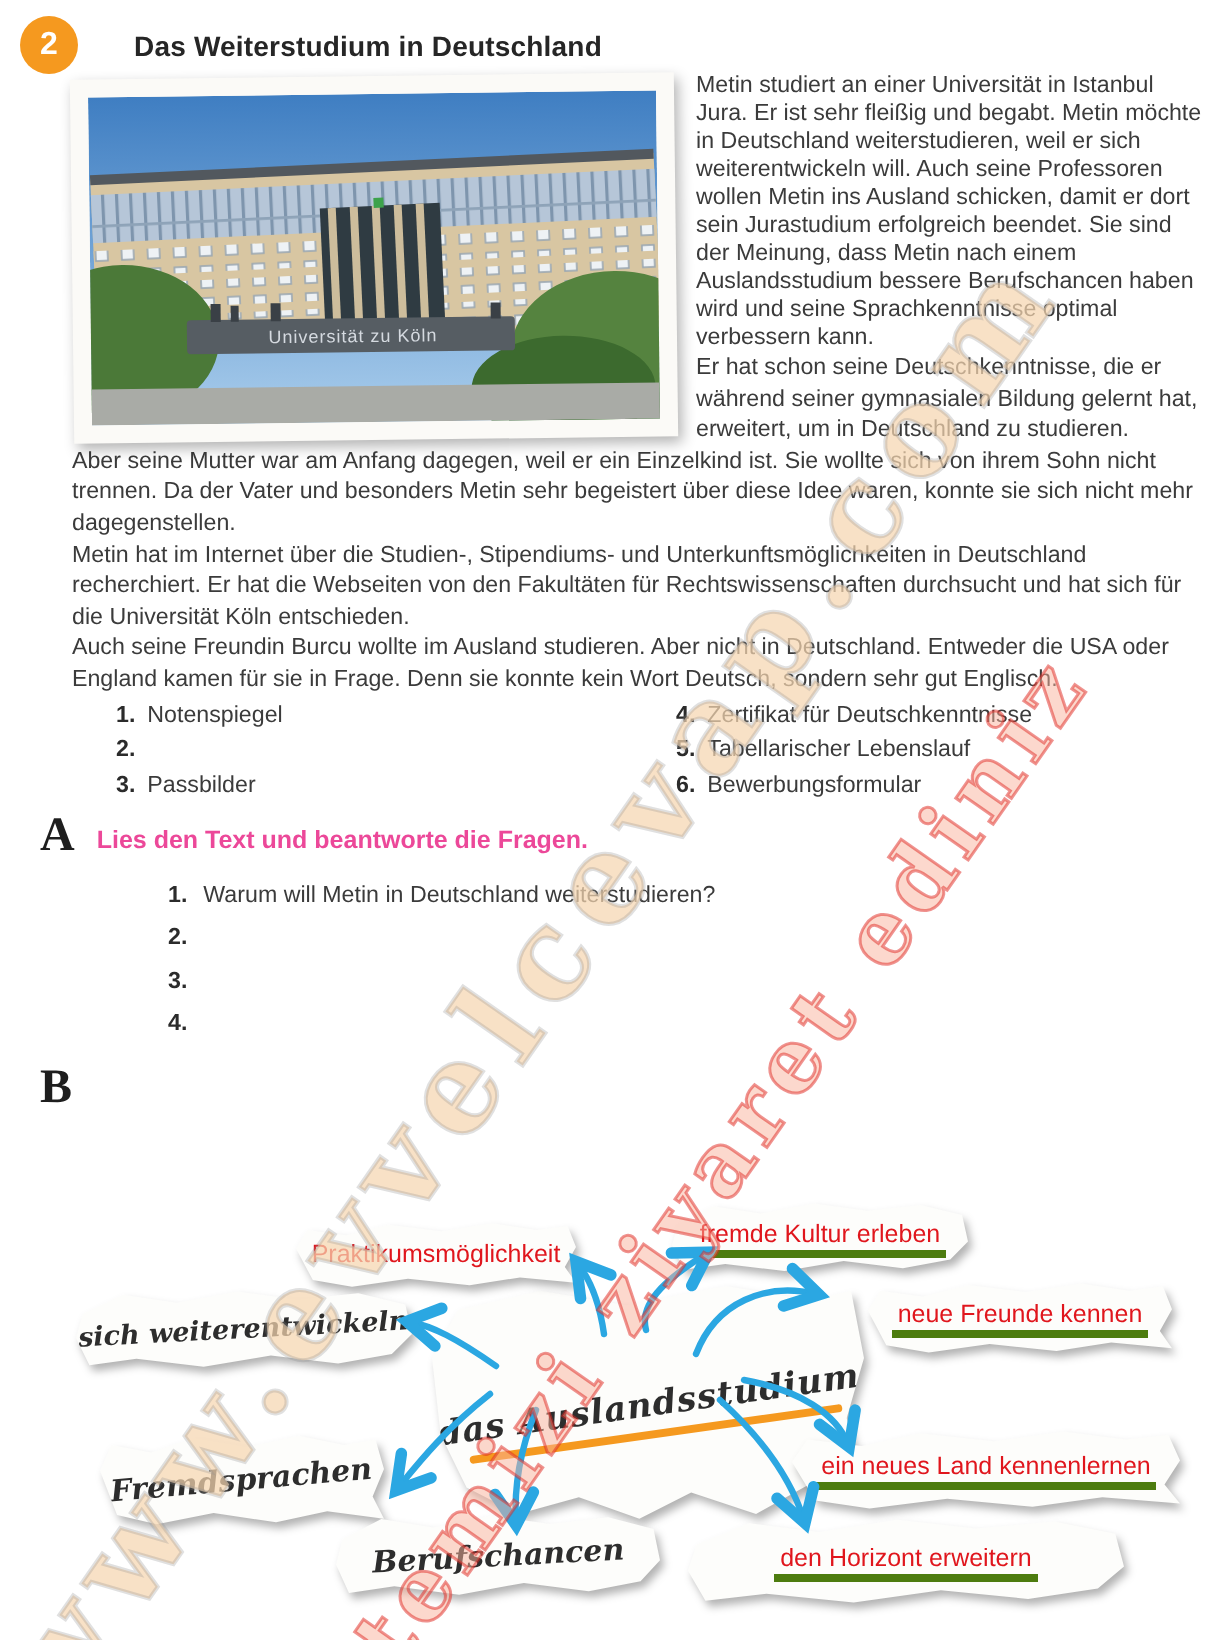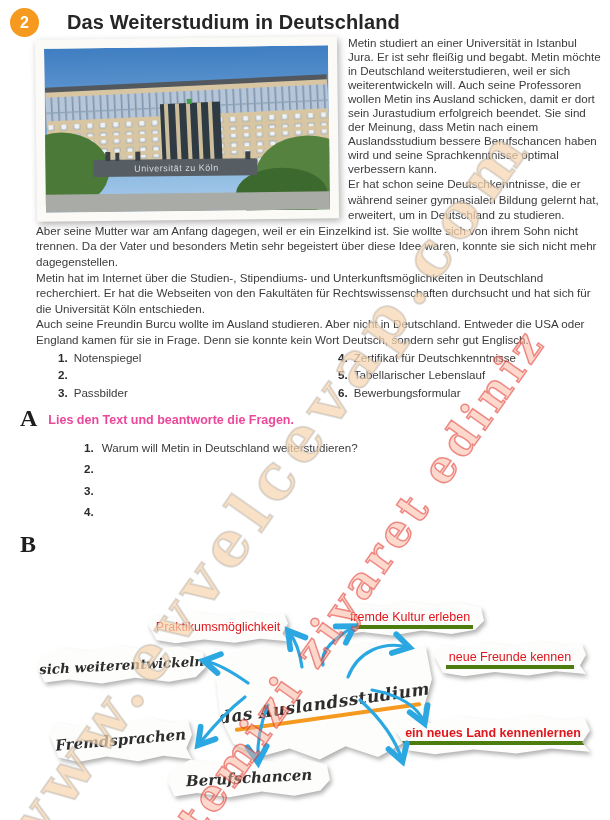--- a/index.html
+++ b/index.html
@@ -3,21 +3,21 @@
 <meta charset="utf-8">
 <style>
   html,body{margin:0;padding:0;background:#fff;}
   .page{position:relative;width:610px;height:820px;background:#ffffff;overflow:hidden;
         font-family:"Liberation Sans",sans-serif;color:#3b3b3b;}
 
   
   .hdr{position:absolute;top:8px;left:10px;display:flex;align-items:center;gap:12px;z-index:2;}
   .unit-circle{width:29px;height:29px;border-radius:50%;background:#f5991f;color:#fff;
                font-weight:bold;font-size:16px;display:flex;align-items:center;justify-content:center;}
-  .page-title{font-weight:bold;font-size:20px;color:#262626;letter-spacing:.1px;padding-left:16px;}
+  .page-title{font-weight:bold;font-size:14px;color:#262626;letter-spacing:.1px;padding-left:16px;}
 
   
   .flow{position:absolute;top:36px;left:36px;width:566px;font-size:11.6px;z-index:2;}
   .flow p{margin:0;line-height:15.6px;text-align:left;}
   .flow p.p1{line-height:14px;}
 
   .photo-frame{float:left;width:302px;height:182px;margin:2px 10px 2px 0;background:#fbfaf7;
                box-shadow:2px 3px 7px rgba(0,0,0,.30);transform:rotate(-.7deg);
                padding:9px;box-sizing:border-box;}
   .photo-frame svg{display:block;width:284px;height:164px;}
@@ -220,26 +220,31 @@
         <span class="hand" style="font-size:15px;transform:rotate(-5deg);white-space:nowrap;">Fremdsprachen</span>
       </div>
     </div>
 
     <div class="scrap" style="left:168px;top:162px;width:162px;height:42px;">
       <div class="scrap-inner clipB">
         <span class="hand" style="font-size:15px;transform:rotate(-3deg);white-space:nowrap;">Berufschancen</span>
       </div>
     </div>
 
-    <div class="scrap" style="left:396px;top:120px;width:194px;height:40px;font-weight:bold;">
+    <div class="scrap" style="left:396px;top:120px;width:194px;height:40px;">
       <div class="scrap-inner clipA">
         <span class="answer">ein neues Land kennenlernen</span>
       </div>
     </div>
 
+    <div class="scrap" style="left:344px;top:164px;width:218px;height:44px;">
+      <div class="scrap-inner clipB">
+        <span class="answer">den Horizont erweitern</span>
+      </div>
+    </div>
 
     <svg class="arrows" viewBox="0 0 610 225">
       <defs>
         <marker id="ah" markerWidth="9" markerHeight="9" refX="5.5" refY="4" orient="auto">
           <path d="M1,1 L6,4 L1,7" fill="none" stroke="#2BA7E2" stroke-width="1.8" stroke-linecap="round"></path>
         </marker>
       </defs>
       <g fill="none" stroke="#2BA7E2" stroke-width="3.2" stroke-linecap="round">
         <path d="M 302 72 C 300 58, 296 46, 289 37" marker-end="url(#ah)"></path>
         <path d="M 323 70 C 319 55, 337 42, 353 32" marker-end="url(#ah)"></path>

